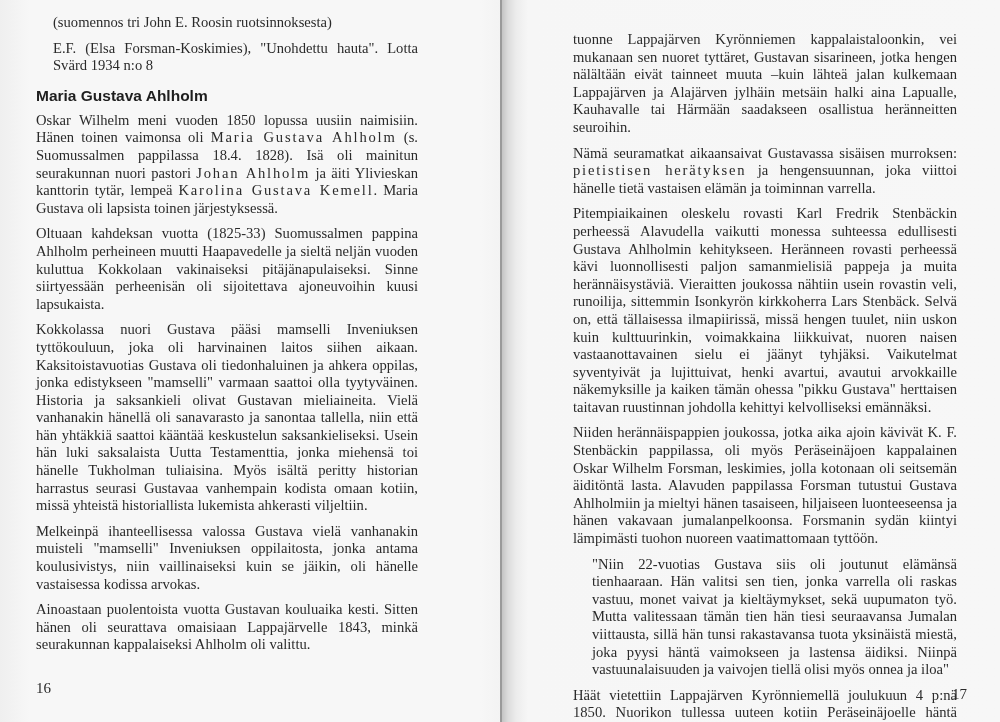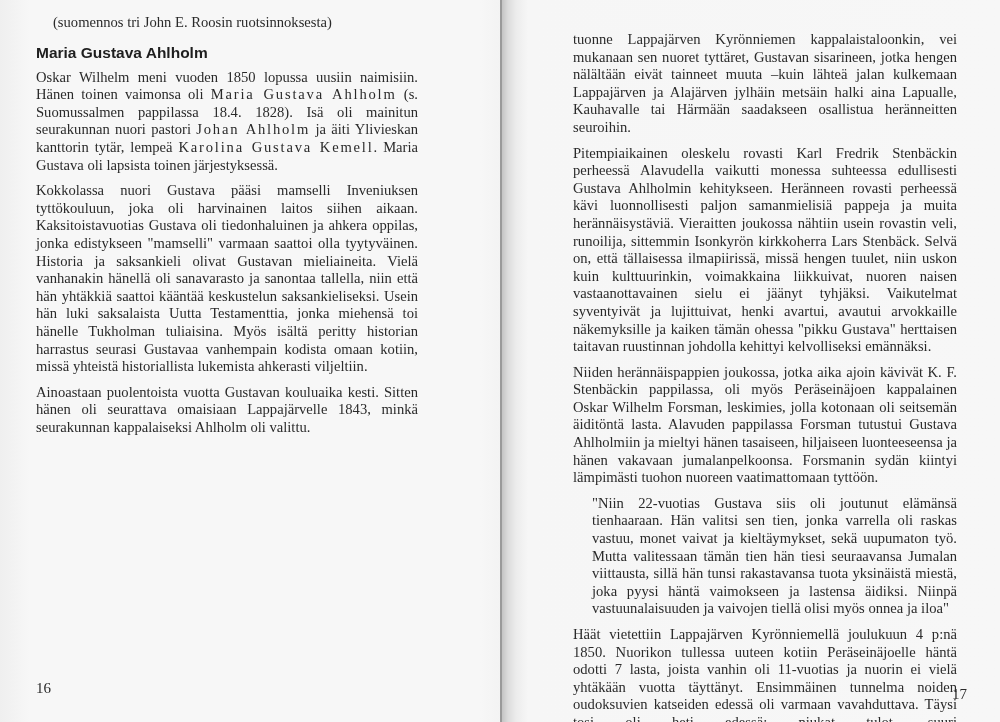--- a/index.html
+++ b/index.html
@@ -54,34 +54,38 @@
   .pn-right { left: 438px; top: 686px; margin-left: 12px; }
 </style>
 </head>
 <body>
 
 <div class="spread">
 
   <div class="page page-left">
     <div class="text-block left-block">
       <p class="para indent">(suomennos tri John E. Roosin ruotsinnoksesta)</p>
+      <p class="para indent">E.F. (Elsa Forsman-Koskimies), "Unohdettu hauta". Lotta Svärd 1934 n:o 8</p>
       <h2 class="heading">Maria Gustava Ahlholm</h2>
       <p class="para"><span>Oskar Wilhelm meni vuoden 1850 lopussa uusiin naimisiin. Hänen toinen vaimonsa oli </span><span class="spaced">Maria Gustava Ahlholm</span><span> (s. Suomussalmen pappilassa 18.4. 1828). Isä oli mainitun seurakunnan nuori pastori </span><span class="spaced">Johan Ahlholm</span><span> ja äiti Ylivieskan kanttorin tytär, lempeä </span><span class="spaced">Karolina Gustava Kemell</span><span>. Maria Gustava oli lapsista toinen järjestyksessä.</span></p>
+      <p class="para">Oltuaan kahdeksan vuotta (1825-33) Suomussalmen pappina Ahlholm perheineen muutti Haapavedelle ja sieltä neljän vuoden kuluttua Kokkolaan vakinaiseksi pitäjänapulaiseksi. Sinne siirtyessään perheenisän oli sijoitettava ajoneuvoihin kuusi lapsukaista.</p>
       <p class="para">Kokkolassa nuori Gustava pääsi mamselli Inveniuksen tyttökouluun, joka oli harvinainen laitos siihen aikaan. Kaksitoistavuotias Gustava oli tiedonhaluinen ja ahkera oppilas, jonka edistykseen "mamselli" varmaan saattoi olla tyytyväinen. Historia ja saksankieli olivat Gustavan mieliaineita. Vielä vanhanakin hänellä oli sanavarasto ja sanontaa tallella, niin että hän yhtäkkiä saattoi kääntää keskustelun saksankieliseksi. Usein hän luki saksalaista Uutta Testamenttia, jonka miehensä toi hänelle Tukholman tuliaisina. Myös isältä peritty historian harrastus seurasi Gustavaa vanhempain kodista omaan kotiin, missä yhteistä historiallista lukemista ahkerasti viljeltiin.</p>
+      <p class="para">Melkeinpä ihanteellisessa valossa Gustava vielä vanhanakin muisteli "mamselli" Inveniuksen oppilaitosta, jonka antama koulusivistys, niin vaillinaiseksi kuin se jäikin, oli hänelle vastaisessa kodissa arvokas.</p>
       <p class="para">Ainoastaan puolentoista vuotta Gustavan kouluaika kesti. Sitten hänen oli seurattava omaisiaan Lappajärvelle 1843, minkä seurakunnan kappalaiseksi Ahlholm oli valittu.</p>
 
     </div>
     <div class="page-number pn-left">16</div>
   </div>
 
   <div class="gutter"></div>
 
   <div class="page page-right">
     <div class="text-block right-block">
       <p class="para">tuonne Lappajärven Kyrönniemen kappalaistaloonkin, vei mukanaan sen nuoret tyttäret, Gustavan sisarineen, jotka hengen nälältään eivät tainneet muuta –kuin lähteä jalan kulkemaan Lappajärven ja Alajärven jylhäin metsäin halki aina Lapualle, Kauhavalle tai Härmään saadakseen osallistua heränneitten seuroihin.</p>
+      <p class="para"><span>Nämä seuramatkat aikaansaivat Gustavassa sisäisen murroksen: </span><span class="spaced">pietistisen herätyksen</span><span> ja hengensuunnan, joka viittoi hänelle tietä vastaisen elämän ja toiminnan varrella.</span></p>
       <p class="para">Pitempiaikainen oleskelu rovasti Karl Fredrik Stenbäckin perheessä Alavudella vaikutti monessa suhteessa edullisesti Gustava Ahlholmin kehitykseen. Heränneen rovasti perheessä kävi luonnollisesti paljon samanmielisiä pappeja ja muita herännäisystäviä. Vieraitten joukossa nähtiin usein rovastin veli, runoilija, sittemmin Isonkyrön kirkkoherra Lars Stenbäck. Selvä on, että tällaisessa ilmapiirissä, missä hengen tuulet, niin uskon kuin kulttuurinkin, voimakkaina liikkuivat, nuoren naisen vastaanottavainen sielu ei jäänyt tyhjäksi. Vaikutelmat syventyivät ja lujittuivat, henki avartui, avautui arvokkaille näkemyksille ja kaiken tämän ohessa "pikku Gustava" herttaisen taitavan ruustinnan johdolla kehittyi kelvolliseksi emännäksi.</p>
       <p class="para">Niiden herännäispappien joukossa, jotka aika ajoin kävivät K. F. Stenbäckin pappilassa, oli myös Peräseinäjoen kappalainen Oskar Wilhelm Forsman, leskimies, jolla kotonaan oli seitsemän äiditöntä lasta. Alavuden pappilassa Forsman tutustui Gustava Ahlholmiin ja mieltyi hänen tasaiseen, hiljaiseen luonteeseensa ja hänen vakavaan jumalanpelkoonsa. Forsmanin sydän kiintyi lämpimästi tuohon nuoreen vaatimattomaan tyttöön.</p>
       <p class="para quote">"Niin 22-vuotias Gustava siis oli joutunut elämänsä tienhaaraan. Hän valitsi sen tien, jonka varrella oli raskas vastuu, monet vaivat ja kieltäymykset, sekä uupumaton työ. Mutta valitessaan tämän tien hän tiesi seuraavansa Jumalan viittausta, sillä hän tunsi rakastavansa tuota yksinäistä miestä, joka pyysi häntä vaimokseen ja lastensa äidiksi. Niinpä vastuunalaisuuden ja vaivojen tiellä olisi myös onnea ja iloa"</p>
       <p class="para" style="text-align-last: justify;">Häät vietettiin Lappajärven Kyrönniemellä joulukuun 4 p:nä 1850. Nuorikon tullessa uuteen kotiin Peräseinäjoelle häntä odotti 7 lasta, joista vanhin oli 11-vuotias ja nuorin ei vielä yhtäkään vuotta täyttänyt. Ensimmäinen tunnelma noiden oudoksuvien katseiden edessä oli varmaan vavahduttava. Täysi tosi oli heti edessä: niukat tulot, suuri</p>
     </div>
     <div class="page-number pn-right">17</div>
   </div>
 
 </div>
 

